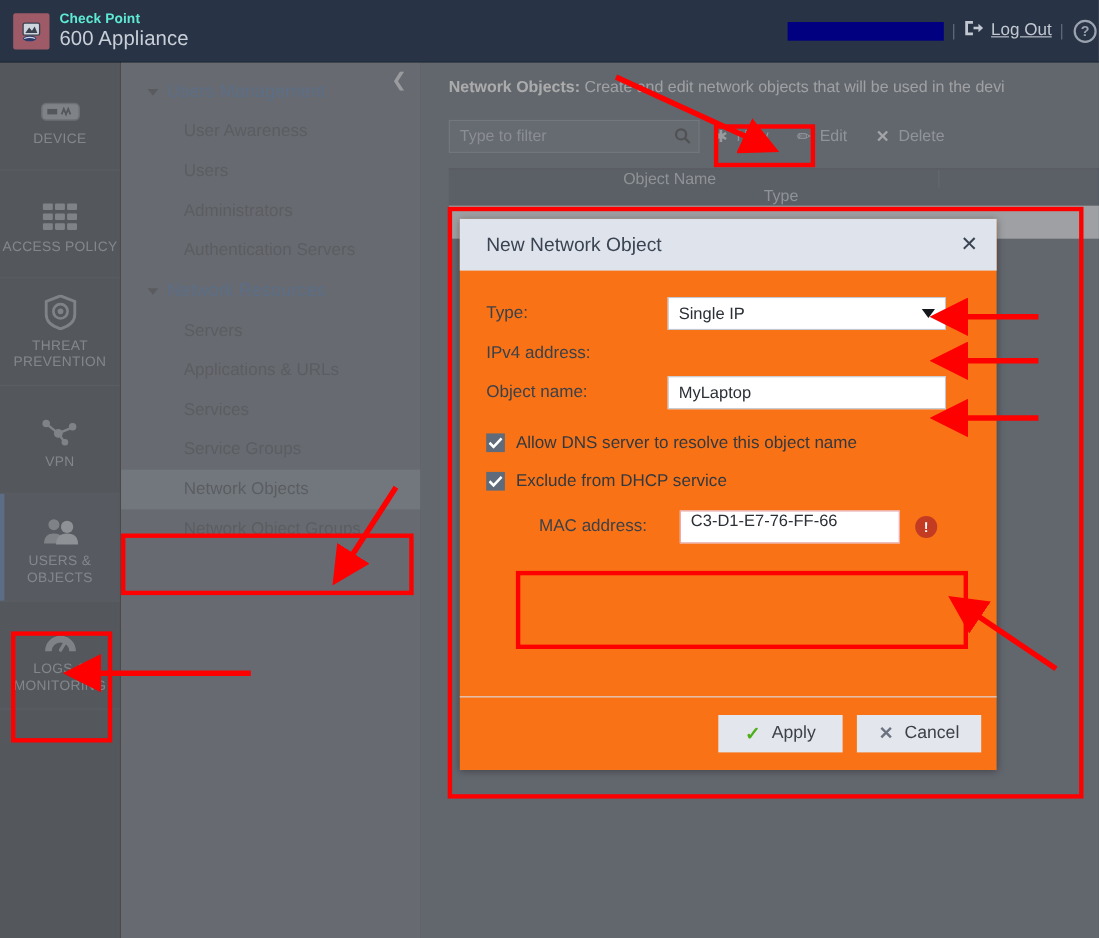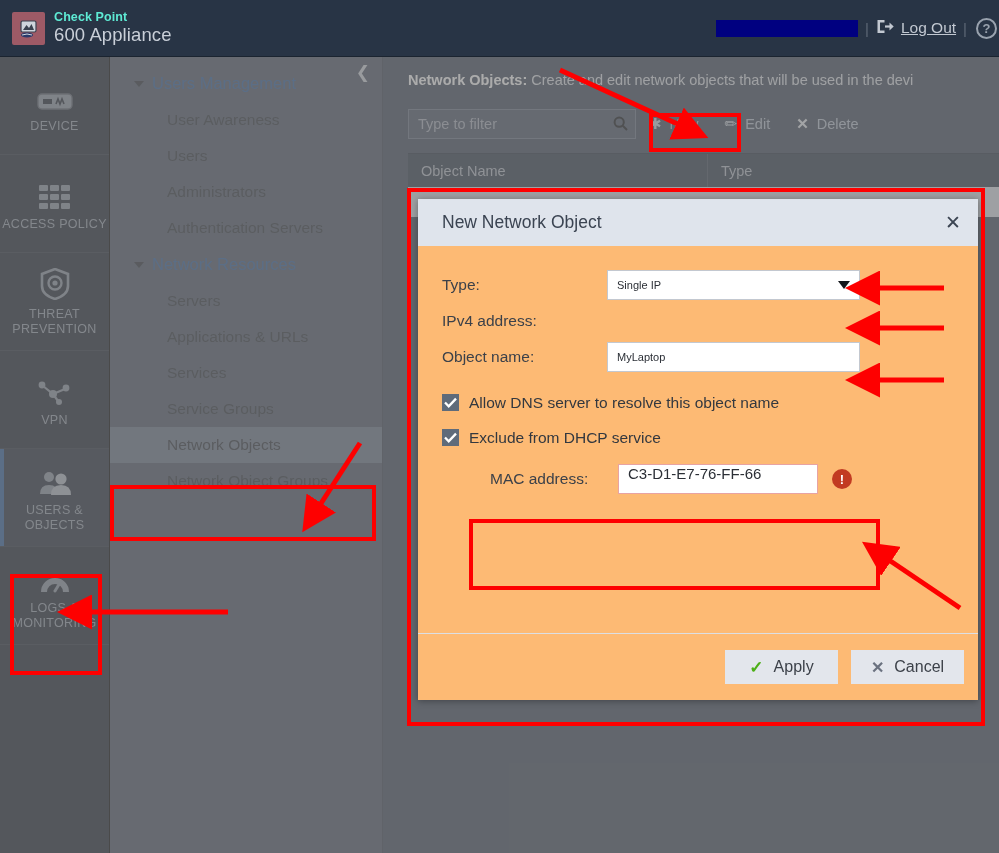--- a/index.html
+++ b/index.html
@@ -136,59 +136,60 @@
     white-space: nowrap;
   }
   .tb-btn .g { color: #cdd4de; font-size: 15px; }
   .tb-btn .gx { color: #e8ecf1; font-size: 15px; font-weight: bold; }
 
   .table-head {
     margin: 14px 0 0 25px;
     height: 34px; background: #2f3a4a;
     display: flex; align-items: center;
     border-top: 1px solid #273040;
+    flex-direction: column;
   }
   .th {
     color: #b6bdc8; font-size: 14.5px; padding-left: 13px;
   }
   .th.c1 { width: 300px; border-right: 1px solid #46505f; height: 100%; display: flex; align-items: center; }
   .th.c2 { flex: 1; height: 100%; display: flex; align-items: center; }
   .table-body {
     margin-left: 25px; height: 30px; background: #dde2e9;
   }
 
   
   .backdrop {
     position: absolute; left: 0; top: 57px; width: 999px; height: 796px;
     background: rgba(120,120,120,.62);
   }
 
   
   .dialog {
     position: absolute; left: 418px; top: 199px;
-    width: 560px; height: 501px;
-    background: #fdba74;
+    width: 488px; height: 501px;
+    background: #f97316;
     box-shadow: 0 1px 7px rgba(0,0,0,.35);
   }
   .dlg-head {
     height: 47px; background: #dfe4ec;
     display: flex; align-items: center;
     padding: 0 17px 0 24px;
   }
   .dlg-title { color: #3b4452; font-size: 17.5px; }
   .dlg-close { margin-left: auto; color: #3b4452; font-size: 19px; line-height: 1; }
   .dlg-body { padding: 24px 0 0 24px; }
 
   .frow { display: flex; align-items: center; margin-bottom: 12px; }
   .flabel { width: 165px; color: #44495270; color: #3c4149; font-size: 15.5px; }
   .fctl {
     width: 253px; height: 30px;
     border: 1px solid #c3c8d0; background: #fff;
     display: flex; align-items: center; padding: 0 9px;
-    color: #2b2f36; font-size: 11px;
+    color: #2b2f36; font-size: 15px;
   }
   .fctl.sel { justify-content: space-between; }
   .caret-dn {
     width: 0; height: 0;
     border-left: 6px solid transparent; border-right: 6px solid transparent;
     border-top: 8px solid #14171c;
   }
 
   .cbrow { display: flex; margin-bottom: 17px; }
   .cbrow.indent { margin-left: 25px; }

